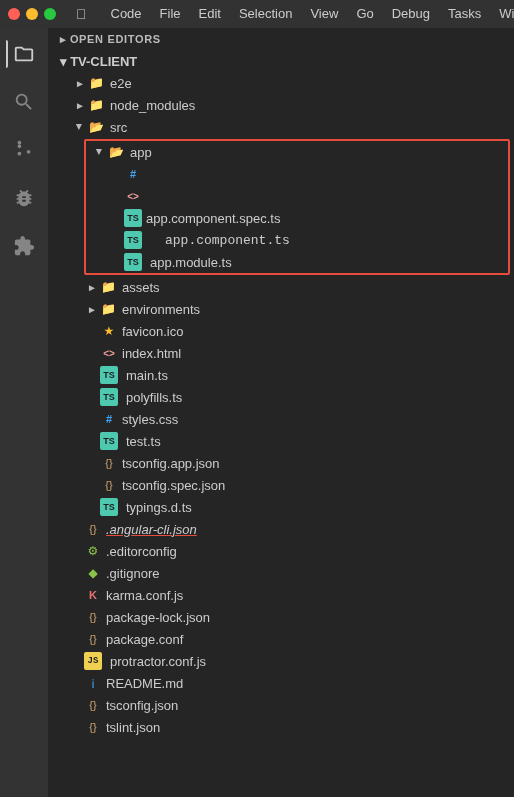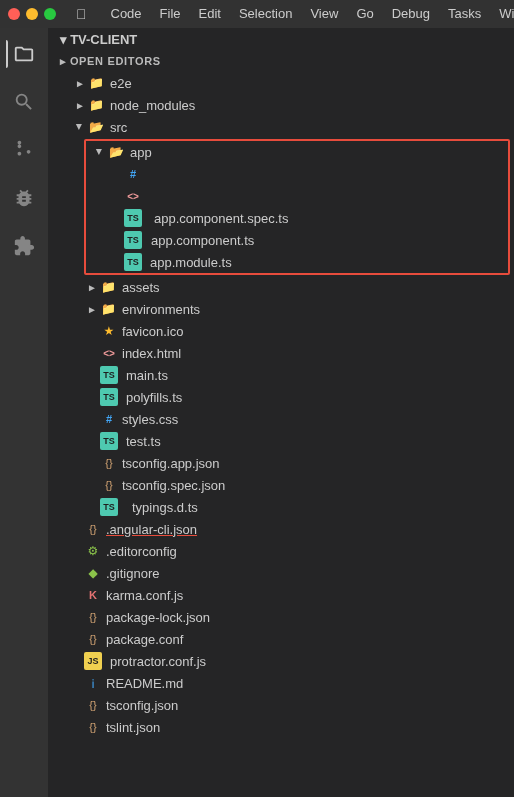--- a/index.html
+++ b/index.html
@@ -153,29 +153,30 @@
 
     .item-label {
       font-size: 13px;
       color: #cccccc;
     }
 
     
     .underline-red {
       text-decoration: underline;
       text-decoration-color: #e74c3c;
+      font-style: italic;
     }
 
     
     .css-color { color: #42a5f5; }
     .html-color { color: #ef9a9a; }
     .ts-color { color: #4ec9b0; }
     .json-color { color: #d4a574; }
     .ico-color { color: #febc2e; }
-    .js-color { color: #f0d050; }
+    .js-color { color: #f0d050; font-family: Liberation Mono, monospace; }
     .gitignore-color { color: #8bc34a; }
     .editorconfig-color { color: #8bc34a; }
     .karma-color { color: #e57373; }
     .info-color { color: #42a5f5; }
     .section-tv-client { color: #cccccc; font-weight: 600; }
   </style>
 </head>
 <body>
 
 <div class="titlebar">
@@ -223,24 +224,24 @@
     </div>
     <div class="activity-icon">
       <svg width="22" height="22" viewBox="0 0 24 24" fill="currentColor">
           <path d="M20.5 11H19V7c0-1.1-.9-2-2-2h-4V3.5C13 2.12 11.88 1 10.5 1S8 2.12 8 3.5V5H4c-1.1 0-1.99.9-1.99 2v3.8H3.5c1.49 0 2.7 1.21 2.7 2.7s-1.21 2.7-2.7 2.7H2V20c0 1.1.9 2 2 2h3.8v-1.5c0-1.49 1.21-2.7 2.7-2.7s2.7 1.21 2.7 2.7V22H17c1.1 0 2-.9 2-2v-4h1.5c1.38 0 2.5-1.12 2.5-2.5S21.88 11 20.5 11z"></path>
         </svg>
     </div>
   </div>
 
   <div class="sidebar">
     <div class="tree-item" style="padding-left:12px;">
+      <span class="item-label" style="color:#bbbbbb; font-size:11px; font-weight:700; letter-spacing:0.06em;">▸ OPEN EDITORS</span>
+    </div>
+    <div class="tree-item" style="padding-left:12px;">
       <span class="item-label section-tv-client">▾ TV-CLIENT</span>
-    </div>
-    <div class="tree-item" style="padding-left:12px;">
-      <span class="item-label" style="color:#bbbbbb; font-size:11px; font-weight:700; letter-spacing:0.06em;">▸ OPEN EDITORS</span>
     </div>
 
     <div class="tree-item" style="padding-left: 24px;">
       <span class="chevron">►</span>
       <span class="file-icon" style="color:#dcb67a;">📁</span>
       <span class="item-label">e2e</span>
     </div>
 
     <div class="tree-item" style="padding-left: 24px;">
       <span class="chevron">►</span>
@@ -268,27 +269,27 @@
       </div>
 
       <div class="tree-item" style="padding-left: 22px;">
         <span class="chevron hidden">►</span>
         <span class="file-icon html-color" style="font-size:10px; font-weight:bold;">&lt;&gt;</span>
       </div>
 
       <div class="tree-item" style="padding-left: 22px;">
         <span class="chevron hidden">►</span>
         <span class="file-icon ts-color" style="font-size:9px; font-weight:bold; background:#4ec9b0; color:#1e1e1e; padding:0 1px; border-radius:2px;">TS</span>
-        <span class="item-label" style="margin-left:8px;">app.component.spec.ts</span>
+        <span class="item-label" style="margin-left:0;">app.component.spec.ts</span>
       </div>
 
       <div class="tree-item" style="padding-left: 22px;">
         <span class="chevron hidden">►</span>
         <span class="file-icon ts-color" style="font-size:9px; font-weight:bold; background:#4ec9b0; color:#1e1e1e; padding:0 1px; border-radius:2px;">TS</span>
-        <span class="item-label" style="margin-left:5px;">app.component.ts</span>
+        <span class="item-label" style="margin-left:19px;font-family:Liberation Mono, monospace;">app.component.ts</span>
       </div>
 
       <div class="tree-item" style="padding-left: 22px;">
         <span class="chevron hidden">►</span>
         <span class="file-icon ts-color" style="font-size:9px; font-weight:bold; background:#4ec9b0; color:#1e1e1e; padding:0 1px; border-radius:2px;">TS</span>
         <span class="item-label" style="margin-left:4px;">app.module.ts</span>
       </div>
     </div>
 
     <div class="tree-item" style="padding-left: 36px;">
@@ -347,21 +348,21 @@
 
     <div class="tree-item" style="padding-left: 36px;">
       <span class="chevron hidden">►</span>
       <span class="file-icon json-color" style="font-size:11px;">{}</span>
       <span class="item-label">tsconfig.spec.json</span>
     </div>
 
     <div class="tree-item" style="padding-left: 36px;">
       <span class="chevron hidden">►</span>
       <span class="file-icon ts-color" style="font-size:9px; font-weight:bold; background:#4ec9b0; color:#1e1e1e; padding:0 1px; border-radius:2px;">TS</span>
-      <span class="item-label" style="margin-left:10px;">typings.d.ts</span>
+      <span class="item-label" style="margin-left:4px;">typings.d.ts</span>
     </div>
 
     <div class="tree-item" style="padding-left: 20px;">
       <span class="chevron hidden">►</span>
       <span class="file-icon json-color" style="font-size:11px;">{}</span>
       <span class="item-label underline-red">.angular-cli.json</span>
     </div>
 
     <div class="tree-item" style="padding-left: 20px;">
       <span class="chevron hidden">►</span>

